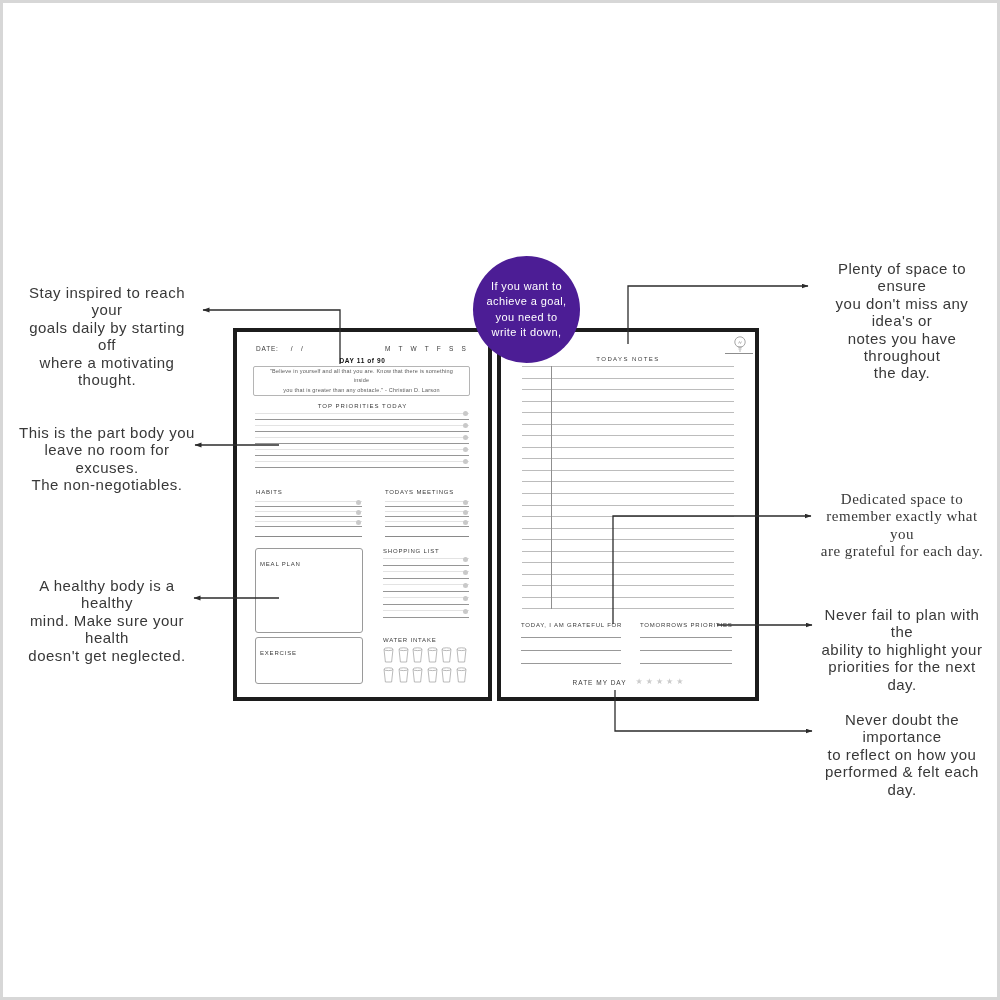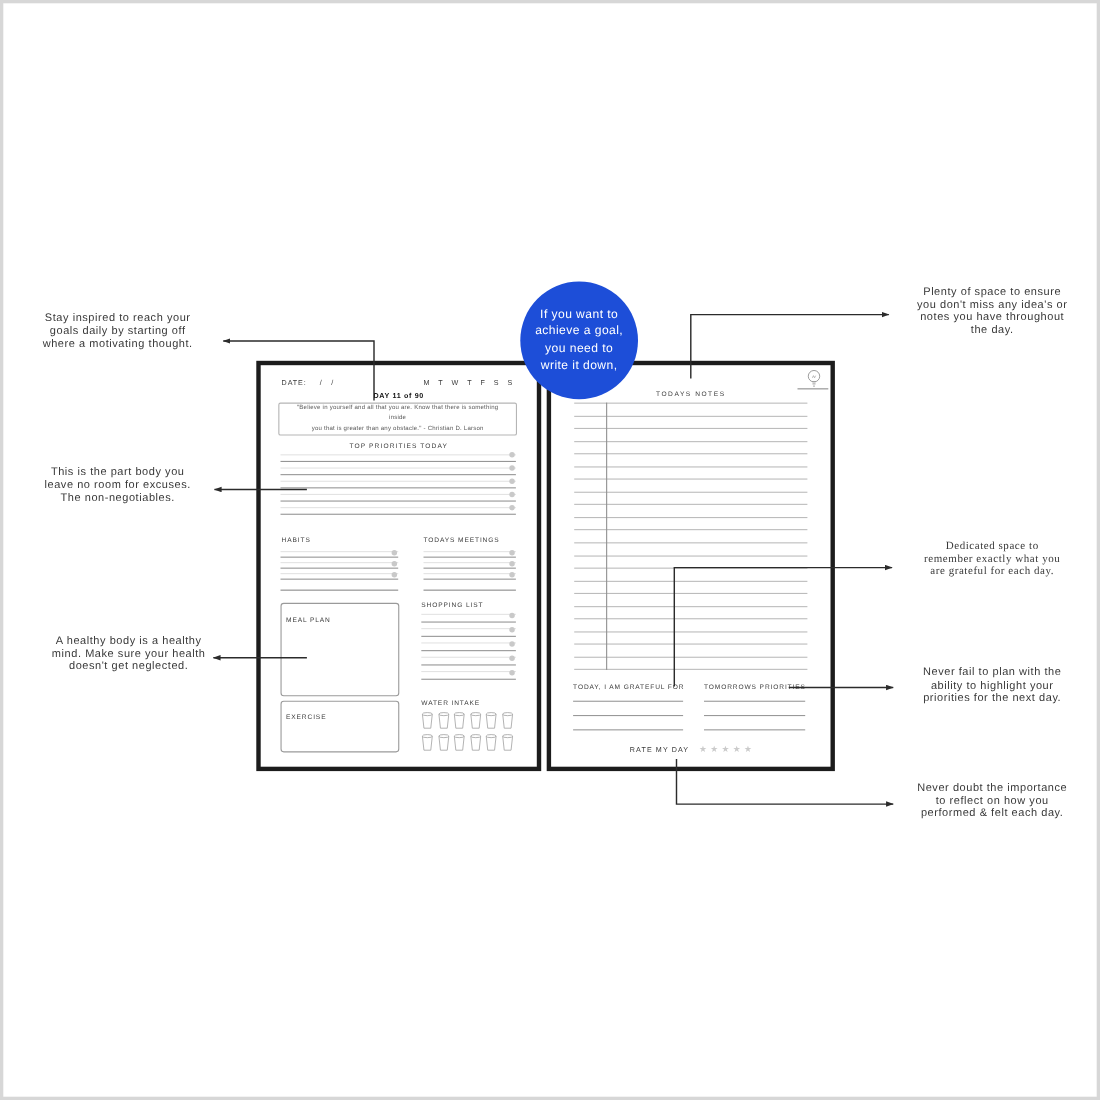--- a/index.html
+++ b/index.html
@@ -6,27 +6,27 @@
   html,body { background:#fff; }
   .canvas {
     position:relative; width:1000px; height:1000px;
     background:#fff; border:3px solid #d7d7d7;
     font-family:"Liberation Sans", sans-serif;
     overflow:hidden;
   }
   
   .ann {
     position:absolute; width:178px;
-    font-size:10px; line-height:1.16; letter-spacing:.5px;
+    font-size:15px; line-height:1.16; letter-spacing:.5px;
     color:#383838; text-align:center; white-space:pre-line;
   }
   
   .badge {
     position:absolute; left:470px; top:253px; width:107px; height:107px;
-    border-radius:50%; background:#1d4ed8; color:#fff;
+    border-radius:50%; background:#4c1d95; color:#fff;
     display:flex; align-items:center; justify-content:center;
     text-align:center; font-size:11px; line-height:1.38; letter-spacing:.4px;
     white-space:pre-line; z-index:30;
   }
   
   .page {
     position:absolute; top:325px; height:373px; background:#fff;
     border:4px solid #1c1c1c; z-index:10;
   }
   .page-left  { left:230px; width:259px; }
@@ -99,21 +99,21 @@
 <body>
 
 <div class="canvas">
 
   <div class="ann" style="left:15px; top:281px;">Stay inspired to reach your
 goals daily by starting off
 where a motivating thought.</div>
   <div class="ann" style="left:15px; top:421px;">This is the part body you
 leave no room for excuses.
 The non-negotiables.</div>
-  <div class="ann" style="left:25px; top:574px;">A healthy body is a healthy
+  <div class="ann" style="left:15px; top:574px;">A healthy body is a healthy
 mind. Make sure your health
 doesn't get neglected.</div>
 
   <div class="ann" style="left:810px; top:257px;">Plenty of space to ensure
 you don't miss any idea's or
 notes you have throughout
 the day.</div>
   <div class="ann" style="left:810px; top:488px;font-family:Liberation Serif, serif;">Dedicated space to
 remember exactly what you
 are grateful for each day.</div>

